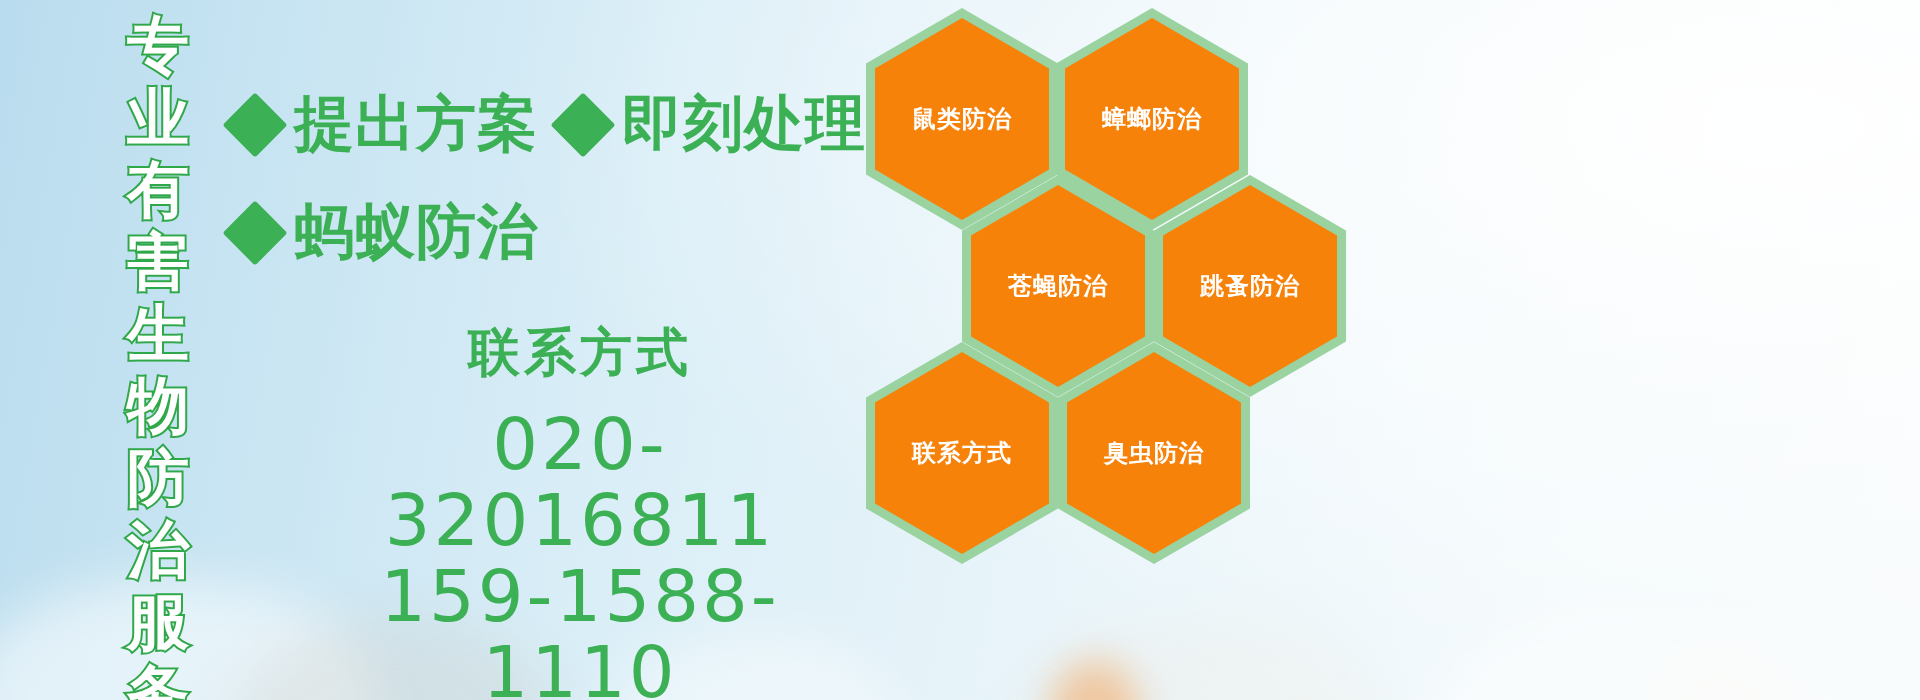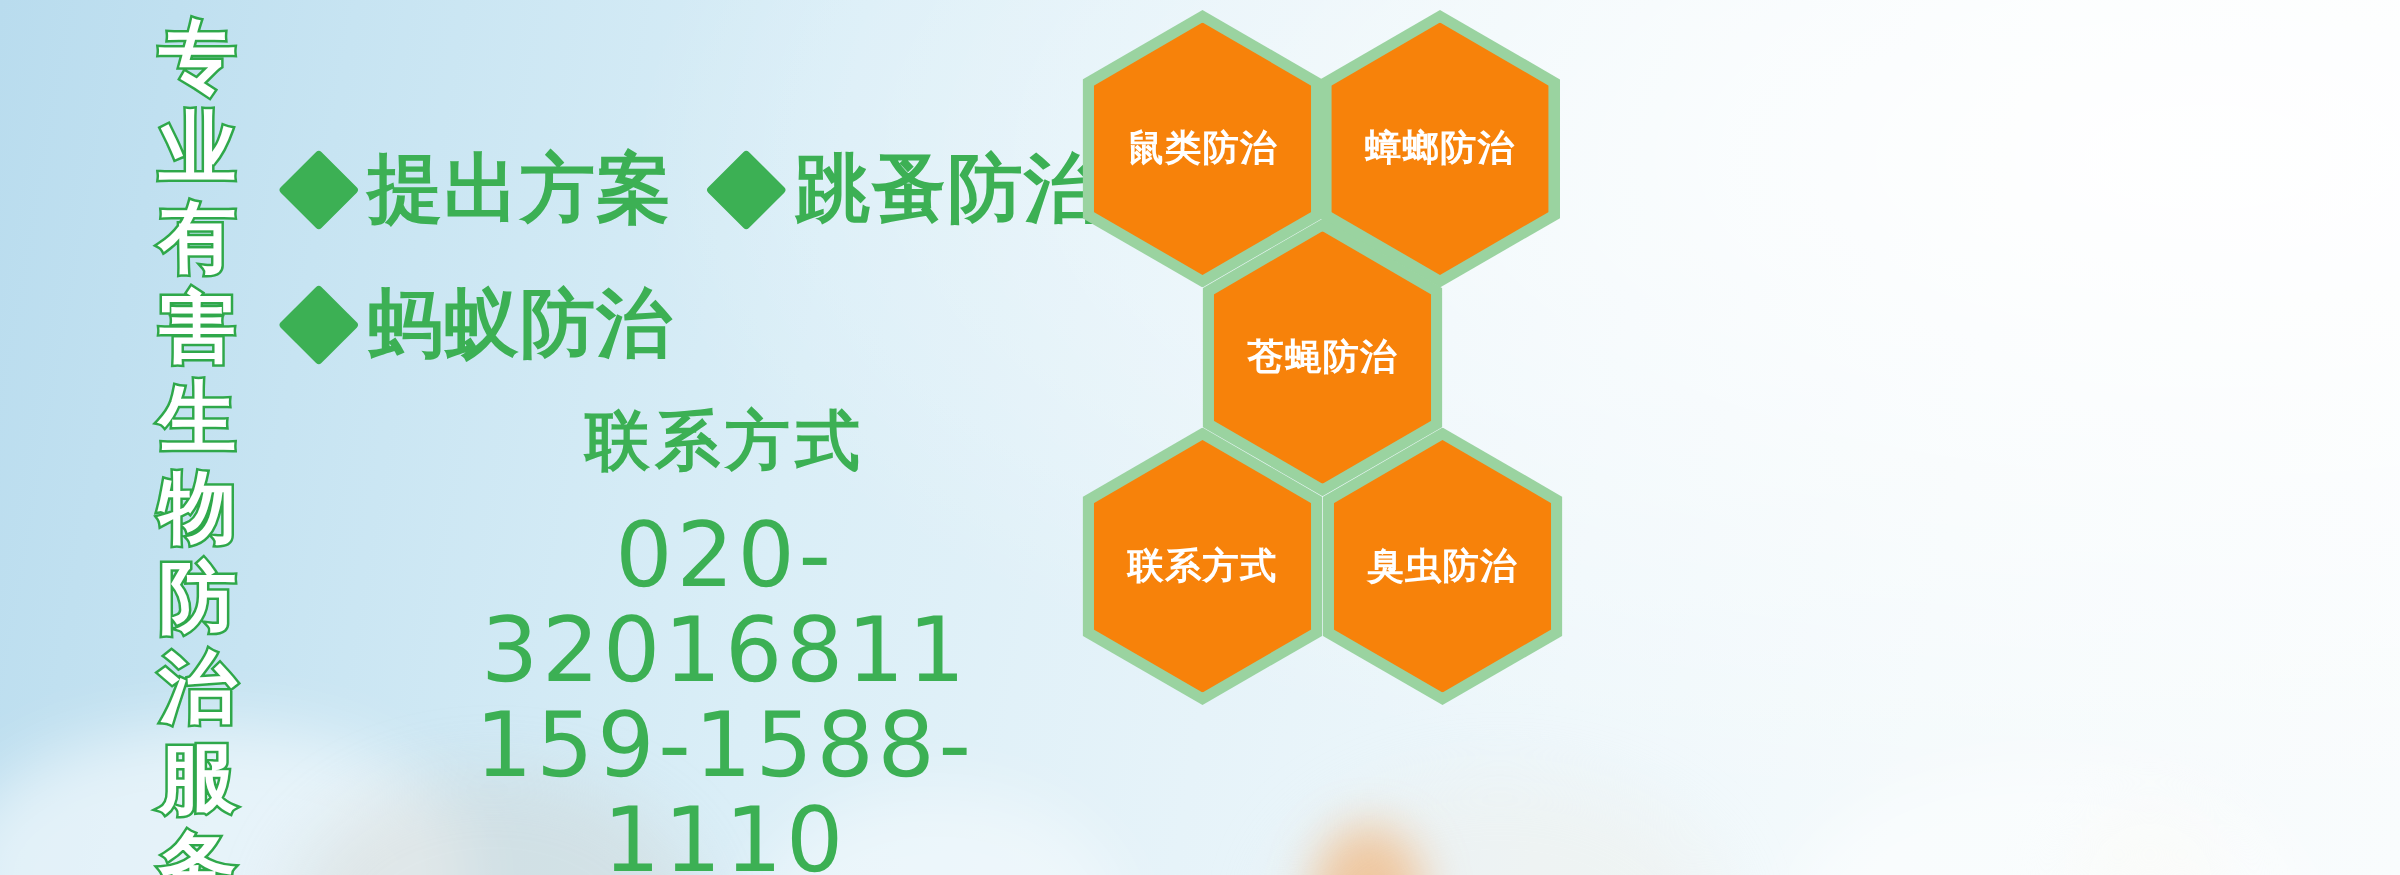--- a/index.html
+++ b/index.html
@@ -39,21 +39,21 @@
     paint-order:stroke fill;
     letter-spacing:0;
     text-align:center;
     font-family:"DejaVu Sans","Liberation Sans",sans-serif;
   }
 
   
   #feature-list {
     position:absolute; left:232px; top:84px; width:640px;
   }
-  .feature-row { display:flex; align-items:flex-end; gap:14px; height:108px; }
+  .feature-row { display:flex; align-items:flex-start; height:108px; }
   .feature-item { display:flex; align-items:center; gap:16px; }
   .diamond {
     width:46px; height:46px; flex:0 0 auto;
     background:#3cb054; transform:rotate(45deg); border-radius:3px;
   }
   .feature-label {
     font-size:60px; font-weight:bold; color:#3cb054; white-space:nowrap;
     font-family:"DejaVu Sans","Liberation Sans",sans-serif; letter-spacing:1px;
   }
   .feature-item + .feature-item { margin-left:22px; }
@@ -83,21 +83,21 @@
   }
   .hex .inner {
     position:absolute; left:9px; top:10px; right:9px; bottom:10px;
     -webkit-clip-path: polygon(50% 0%, 100% 25%, 100% 75%, 50% 100%, 0% 75%, 0% 25%);
     clip-path: polygon(50% 0%, 100% 25%, 100% 75%, 50% 100%, 0% 75%, 0% 25%);
     background:#f7820a;
     display:flex; align-items:center; justify-content:center;
   }
   .hex .hex-label {
     position:relative; z-index:2;
-    color:#ffffff; font-weight:bold; font-size:29px; letter-spacing:1px;
+    color:#ffffff; font-weight:bold; font-size:24px; letter-spacing:1px;
     white-space:nowrap;
     font-family:"DejaVu Sans","Liberation Sans",sans-serif;
   }
   
   .hex.r1c1 { left:10px;  top:8px; }
   .hex.r1c2 { left:200px; top:8px; }
   .hex.r1c3 { left:394px; top:8px; }
   
   .hex.r2c1 { left:106px; top:175px; }
   .hex.r2c2 { left:298px; top:175px; }
@@ -133,21 +133,21 @@
   </div>
 
   <div id="feature-list">
     <div class="feature-row">
       <div class="feature-item">
         <span class="diamond"></span>
         <span class="feature-label">提出方案</span>
       </div>
       <div class="feature-item">
         <span class="diamond"></span>
-        <span class="feature-label">跳蚤防治</span>
+        <span class="feature-label">即刻处理</span>
       </div>
     </div>
     <div class="feature-row">
       <div class="feature-item">
         <span class="diamond"></span>
         <span class="feature-label">蚂蚁防治</span>
       </div>
     </div>
   </div>
 
@@ -168,20 +168,25 @@
       <div class="inner">
         <span class="hex-label">蟑螂防治</span>
       </div>
     </div>
 
     <div class="hex r2c1">
       <div class="inner">
         <span class="hex-label">苍蝇防治</span>
       </div>
     </div>
+    <div class="hex r2c2">
+      <div class="inner">
+        <span class="hex-label">跳蚤防治</span>
+      </div>
+    </div>
 
     <div class="hex r3c1">
       <div class="inner">
         <span class="hex-label">联系方式</span>
       </div>
     </div>
     <div class="hex r3c2">
       <div class="inner">
         <span class="hex-label">臭虫防治</span>
       </div>

